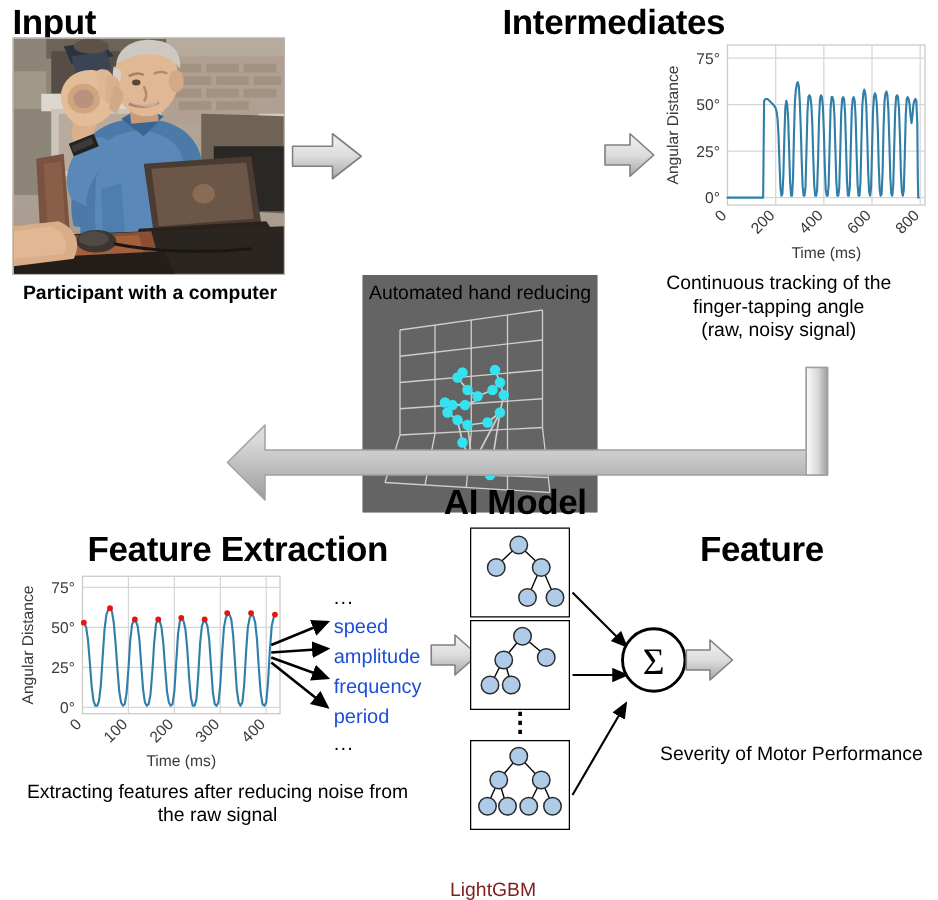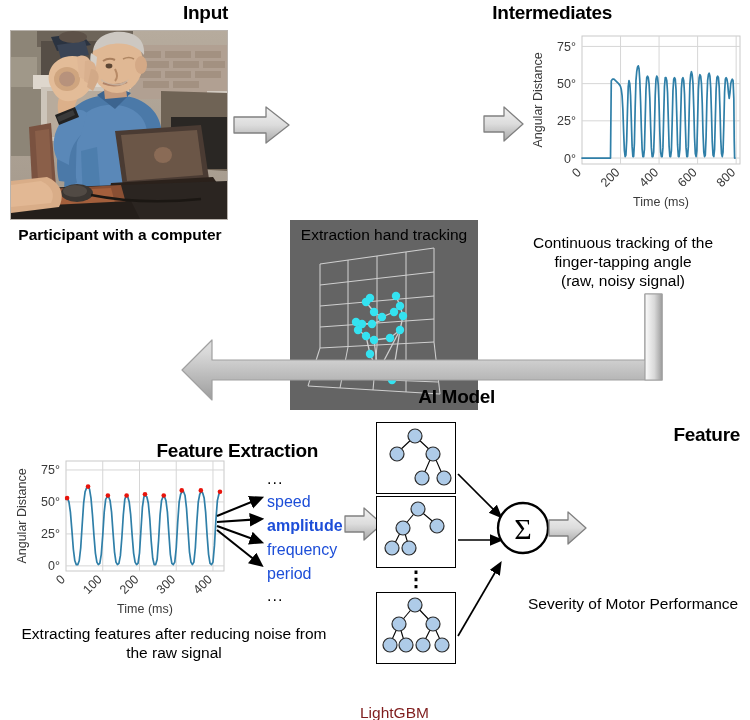--- a/index.html
+++ b/index.html
@@ -8,23 +8,23 @@
     background: #ffffff;
     font-family: "Liberation Sans", sans-serif;
     overflow: hidden;
   }
   #root { position: relative; width: 750px; height: 720px; }
 
   .abs { position: absolute; }
 
   .section-title {
     font-weight: bold;
-    font-size: 19px;
+    font-size: 28px;
     color: #000;
-    text-align: right;
+    text-align: left;
     letter-spacing: -0.3px;
   }
   .caption {
     font-size: 15.5px;
     color: #000;
     text-align: center;
     line-height: 1.22;
   }
   .tick {
     font-size: 12.5px;
@@ -256,21 +256,21 @@
         <circle cx="84" cy="120" r="4.2"></circle>
         <circle cx="100" cy="118" r="4.2"></circle>
         <circle cx="110" cy="110" r="4.2"></circle>
         <circle cx="80" cy="134" r="4.2"></circle>
         <circle cx="88" cy="152" r="4.2"></circle>
         <circle cx="102" cy="160" r="4.2"></circle>
       </g>
     </svg>
   </div>
 
-  <div class="abs caption" style="left:276px; top:226px; width:216px;">Extraction hand tracking</div>
+  <div class="abs caption" style="left:276px; top:226px; width:216px;">Automated hand reducing</div>
 
   <div class="abs section-title" style="left:402px; top:2px; width:210px;">Intermediates</div>
 
   <svg class="abs blockarrow" style="left:483px; top:104px;" width="42" height="40" viewBox="0 0 42 40">
     <defs>
       <linearGradient id="ag2" x1="0" y1="0" x2="0" y2="1">
         <stop offset="0" stop-color="#f2f2f2"></stop>
           <stop offset="0.5" stop-color="#dcdcdc"></stop>
         <stop offset="1" stop-color="#a8a8a8"></stop>
       </linearGradient>
@@ -297,21 +297,21 @@
         <text x="104.53658536585365" y="145" text-anchor="end" class="tick" transform="rotate(-45 104.53658536585365 145)">200</text>
         <text x="143.0731707317073" y="145" text-anchor="end" class="tick" transform="rotate(-45 143.0731707317073 145)">400</text>
         <text x="181.609756097561" y="145" text-anchor="end" class="tick" transform="rotate(-45 181.609756097561 145)">600</text>
         <text x="220.14634146341464" y="145" text-anchor="end" class="tick" transform="rotate(-45 220.14634146341464 145)">800</text>
         <path d="M66.00 130.05 L69.85 130.05 L73.71 130.05 L77.56 130.05 L81.41 130.05 L85.27 130.05 L89.12 130.05 L92.98 130.05 L94.52 130.05 L94.90 91.35 L95.29 52.65 L96.44 51.16 L97.99 51.16 L99.53 52.65 L101.07 54.14 L102.61 55.63 L103.77 57.12 L104.54 58.60 L105.31 61.58 L106.08 67.53 L106.85 80.93 L107.62 103.26 L108.39 122.60 L109.16 128.56 L109.93 127.07 L110.70 112.19 L111.47 82.42 L112.24 58.60 L113.01 52.65 L113.79 55.63 L114.56 67.53 L115.33 92.84 L116.10 118.14 L116.87 128.56 L117.64 128.56 L118.41 115.16 L119.18 79.44 L119.95 52.65 L120.72 43.72 L121.49 39.26 L122.26 37.77 L123.03 40.74 L123.80 52.65 L124.58 73.49 L125.35 100.28 L126.12 121.12 L126.89 128.56 L127.66 128.56 L128.43 121.12 L129.20 91.35 L129.97 61.58 L130.74 49.67 L131.51 48.19 L132.28 49.67 L133.05 55.63 L133.82 70.51 L134.60 97.30 L135.37 119.63 L136.14 128.56 L136.91 128.56 L137.68 124.09 L138.45 100.28 L139.22 67.53 L139.99 51.16 L140.76 48.19 L141.53 49.67 L142.30 57.12 L143.07 76.47 L143.84 104.74 L144.61 124.09 L145.39 128.56 L146.16 128.56 L146.93 119.63 L147.70 88.37 L148.47 58.60 L149.24 49.67 L150.01 49.67 L150.78 52.65 L151.55 64.56 L152.32 91.35 L153.09 118.14 L153.86 128.56 L154.63 128.56 L155.40 122.60 L156.18 94.33 L156.95 63.07 L157.72 51.16 L158.49 49.67 L159.26 51.16 L160.03 61.58 L160.80 88.37 L161.57 116.65 L162.34 128.56 L163.11 128.56 L163.88 121.12 L164.65 89.86 L165.42 60.09 L166.20 51.16 L166.97 49.67 L167.74 52.65 L168.51 66.05 L169.28 94.33 L170.05 119.63 L170.82 128.56 L171.59 128.56 L172.36 118.14 L173.13 85.40 L173.90 55.63 L174.67 46.70 L175.44 43.72 L176.21 46.70 L176.99 55.63 L177.76 79.44 L178.53 109.21 L179.30 125.58 L180.07 128.56 L180.84 122.60 L181.61 92.84 L182.38 61.58 L183.15 49.67 L183.92 46.70 L184.69 48.19 L185.46 55.63 L186.23 74.98 L187.00 104.74 L187.78 124.09 L188.55 128.56 L189.32 127.07 L190.09 109.21 L190.86 73.49 L191.63 52.65 L192.40 46.70 L193.17 45.21 L193.94 48.19 L194.71 60.09 L195.48 85.40 L196.25 113.67 L197.02 127.07 L197.80 128.56 L198.57 121.12 L199.34 91.35 L200.11 61.58 L200.88 49.67 L201.65 48.19 L202.42 49.67 L203.19 58.60 L203.96 80.93 L204.73 110.70 L205.50 125.58 L206.27 128.56 L207.04 124.09 L207.81 97.30 L208.59 64.56 L209.36 51.16 L210.13 49.67 L210.90 51.16 L211.67 55.63 L212.44 64.56 L213.21 70.51 L213.98 64.56 L214.75 55.63 L215.52 52.65 L216.29 51.16 L217.06 52.65 L217.83 70.51 L218.22 112.19 L218.60 130.05 L218.99 130.05 L219.38 NaN L220.15 NaN " fill="none" stroke="#2f7fa8" stroke-width="1.7" stroke-linejoin="round" stroke-linecap="round"></path>
         <text x="145" y="178" text-anchor="middle" class="tick" font-size="14">Time (ms)</text>
         <text x="0" y="0" text-anchor="middle" class="tick" font-size="14" transform="translate(26,72) rotate(-90)">Angular Distance</text>
       </svg>
   </div>
 
-  <div class="abs caption" style="left:496px; top:234px; width:254px;" style2="">
+  <div class="abs caption" style="left:496px; top:218px; width:254px;" style2="">
     <div style="white-space:pre-line;">Continuous tracking of the
 finger-tapping angle
 (raw, noisy signal)</div>
   </div>
 
   <svg class="abs" style="left:172px; top:282px;" width="500" height="132" viewBox="0 0 500 132">
     <defs>
       <linearGradient id="elbv" x1="0" y1="0" x2="1" y2="0">
         <stop offset="0" stop-color="#fbfbfb"></stop>
           <stop offset="0.55" stop-color="#d9d9d9"></stop>
@@ -321,21 +321,21 @@
         <stop offset="0" stop-color="#fbfbfb"></stop>
           <stop offset="0.55" stop-color="#d9d9d9"></stop>
         <stop offset="1" stop-color="#9d9d9d"></stop>
       </linearGradient>
     </defs>
 
     <path d="M473 12 L490 12 L490 98 L40 98 L40 118 L10 88 L40 58 L40 78 L473 78 Z" fill="url(#elbh)" stroke="#a0a0a0" stroke-width="1.2" stroke-linejoin="round"></path>
     <path d="M473 12 L490 12 L490 98 L473 98 Z" fill="url(#elbv)" stroke="#a0a0a0" stroke-width="1.2" stroke-linejoin="round"></path>
   </svg>
 
-  <div class="abs section-title" style="left:70px; top:440px; width:248px;">Feature Extraction</div>
+  <div class="abs section-title" style="left:70px; top:424px; width:248px;">Feature Extraction</div>
 
   <div class="abs" style="left:0px; top:455px; width:236px; height:165px;">
     <svg id="svg-smooth" width="236" height="165" viewBox="0 0 236 165">
         <rect x="66" y="6" width="158" height="110" fill="#ffffff" stroke="#c9c9c9" stroke-width="1"></rect>
         <line x1="66" y1="110.88372093023256" x2="224" y2="110.88372093023256" stroke="#d6d6d6" stroke-width="1"></line>
         <line x1="66" y1="78.90697674418604" x2="224" y2="78.90697674418604" stroke="#d6d6d6" stroke-width="1"></line>
         <line x1="66" y1="46.93023255813954" x2="224" y2="46.93023255813954" stroke="#d6d6d6" stroke-width="1"></line>
         <line x1="66" y1="14.953488372093034" x2="224" y2="14.953488372093034" stroke="#d6d6d6" stroke-width="1"></line>
         <line x1="102.74418604651163" y1="6" x2="102.74418604651163" y2="116" stroke="#d6d6d6" stroke-width="1"></line>
         <line x1="139.48837209302326" y1="6" x2="139.48837209302326" y2="116" stroke="#d6d6d6" stroke-width="1"></line>
@@ -380,21 +380,21 @@
     <defs>
       <marker id="fa" markerWidth="7" markerHeight="7" refX="5.4" refY="3.2" orient="auto">
         <path d="M0 0 L7 3.2 L0 6.4 Z" fill="#000"></path>
       </marker>
     </defs>
   </svg>
 
   <div class="abs" style="left:267px; top:470px;">
     <div class="feat-dots" style="margin-bottom:6px;">...</div>
     <div class="feat-item" style="margin-bottom:8px;">speed</div>
-    <div class="feat-item" style="margin-bottom:8px;font-weight:bold;">amplitude</div>
+    <div class="feat-item" style="margin-bottom:8px;">amplitude</div>
     <div class="feat-item" style="margin-bottom:8px;">frequency</div>
     <div class="feat-item" style="margin-bottom:5px;">period</div>
     <div class="feat-dots">...</div>
   </div>
 
   <svg class="abs blockarrow" style="left:344px; top:505px;" width="40" height="38" viewBox="0 0 40 38">
     <defs>
       <linearGradient id="ag3" x1="0" y1="0" x2="0" y2="1">
         <stop offset="0" stop-color="#f2f2f2"></stop>
           <stop offset="0.5" stop-color="#dcdcdc"></stop>

